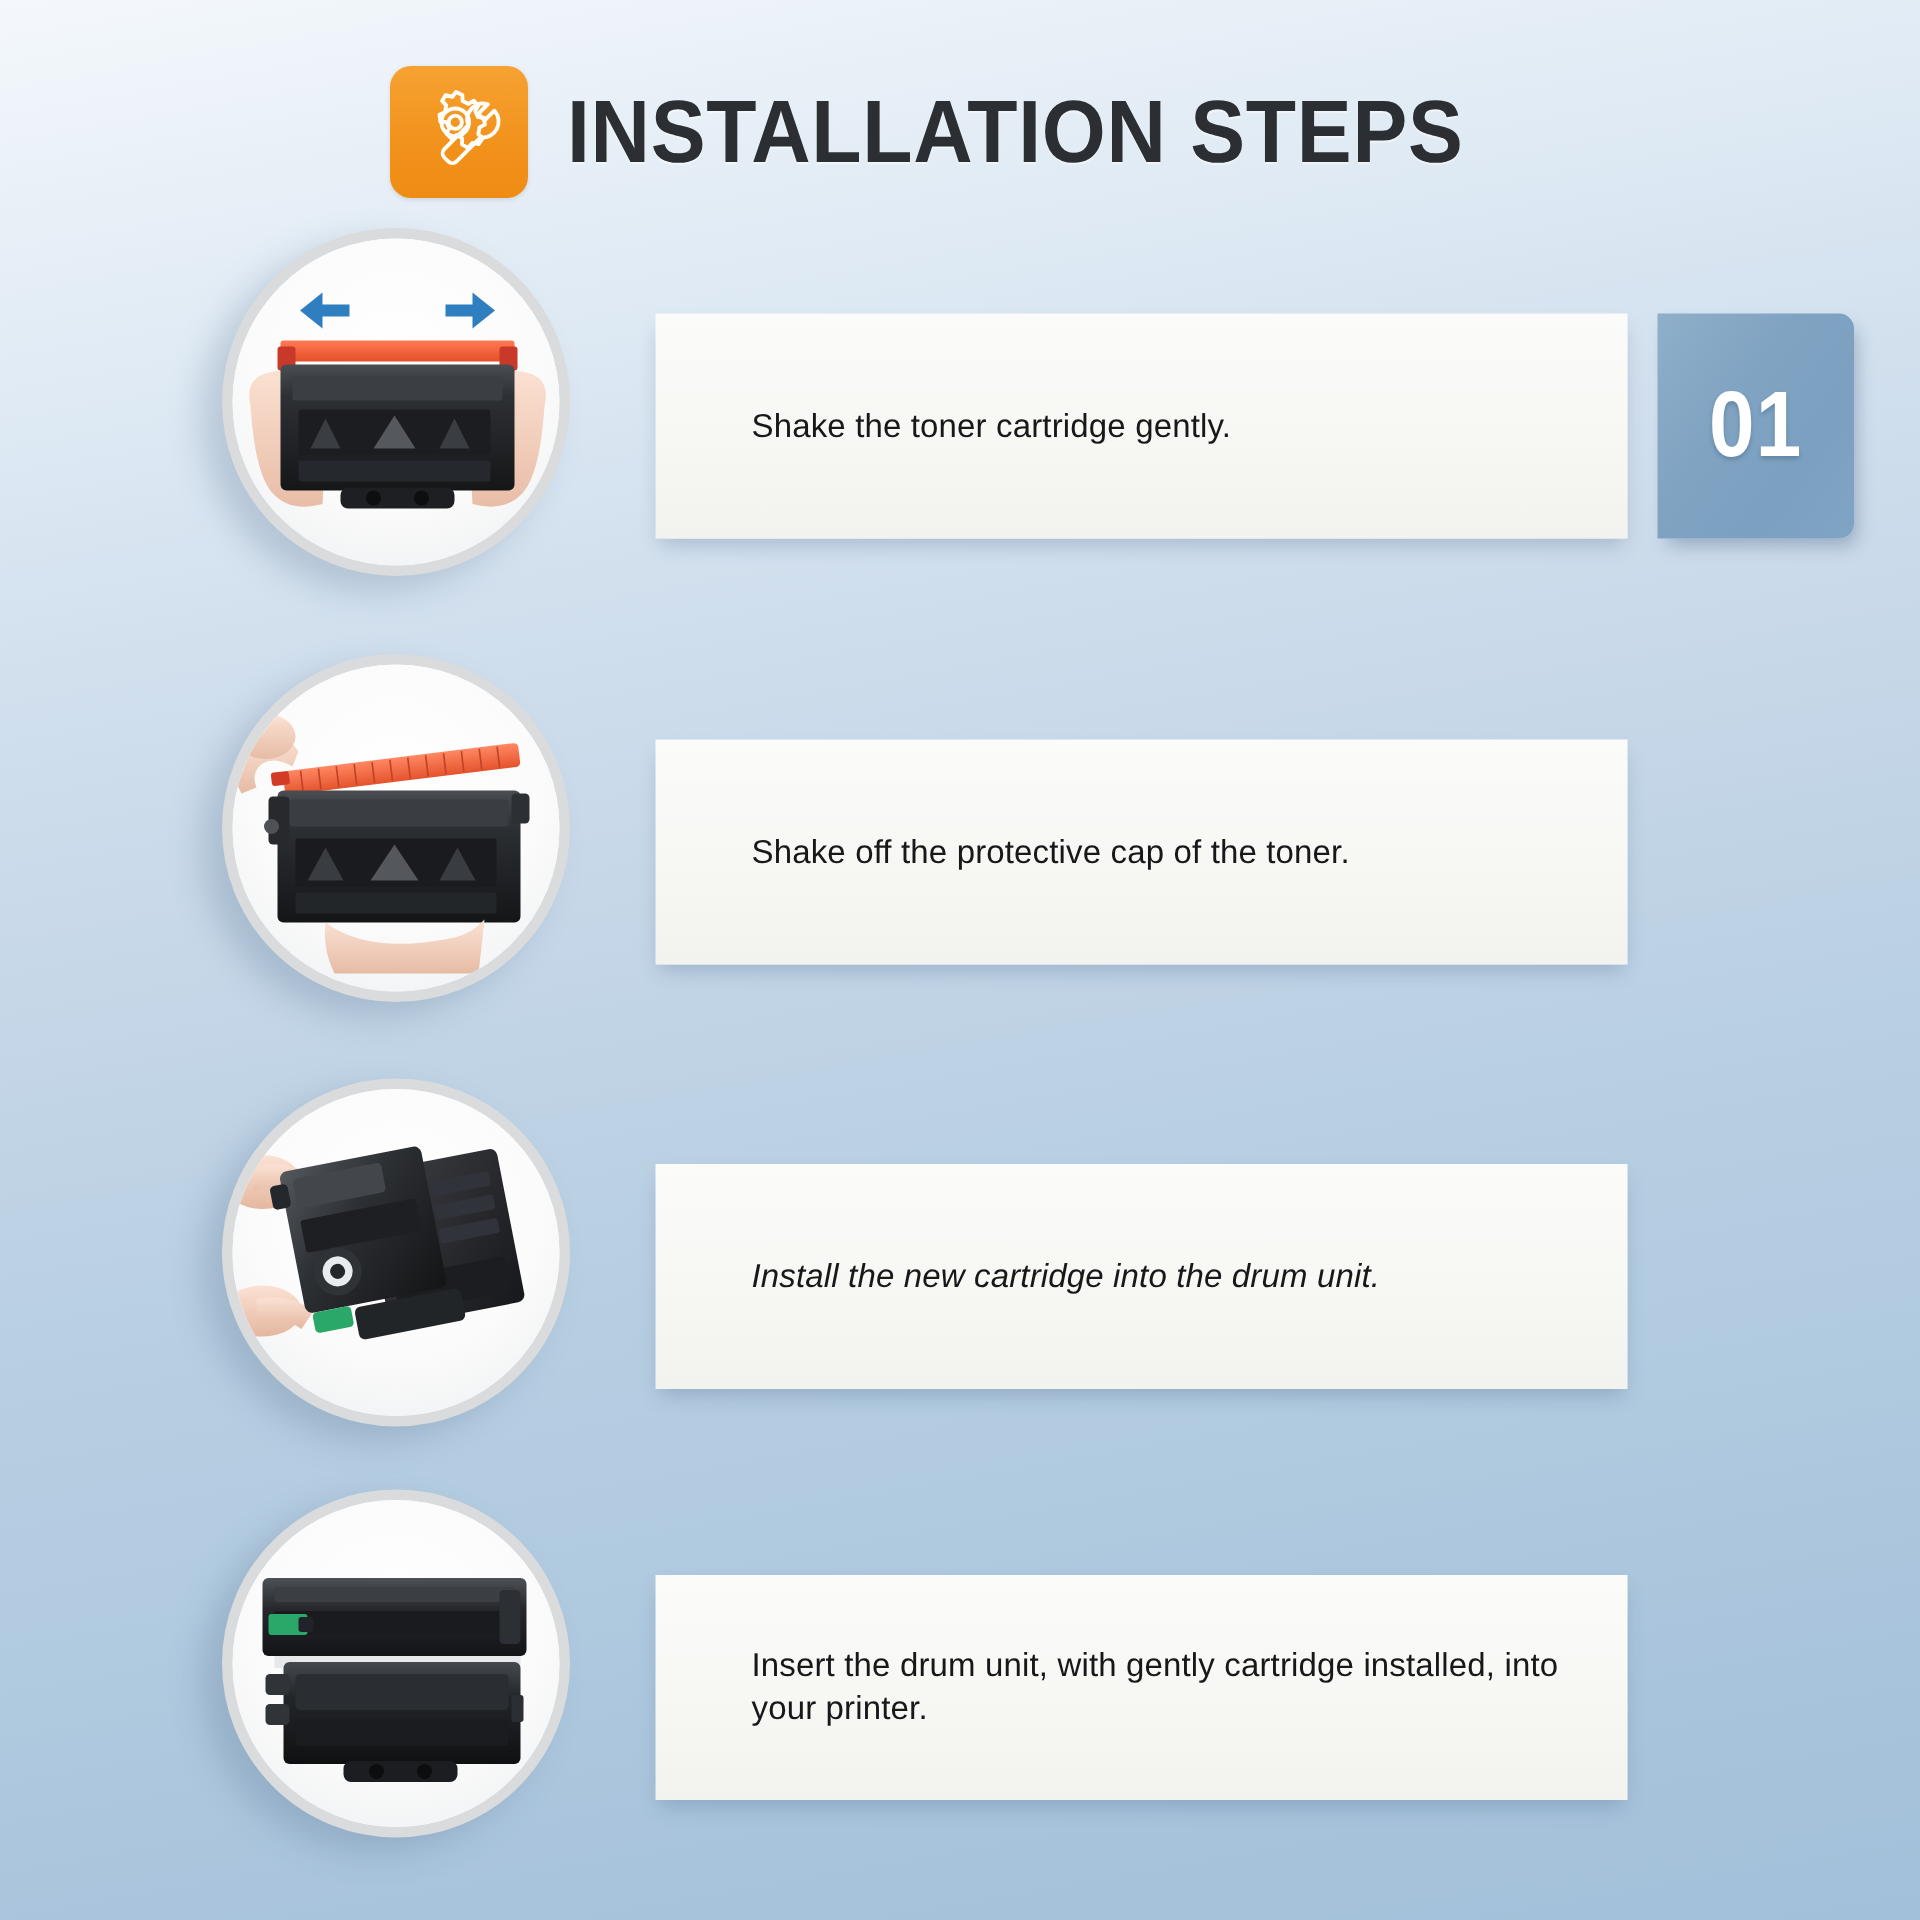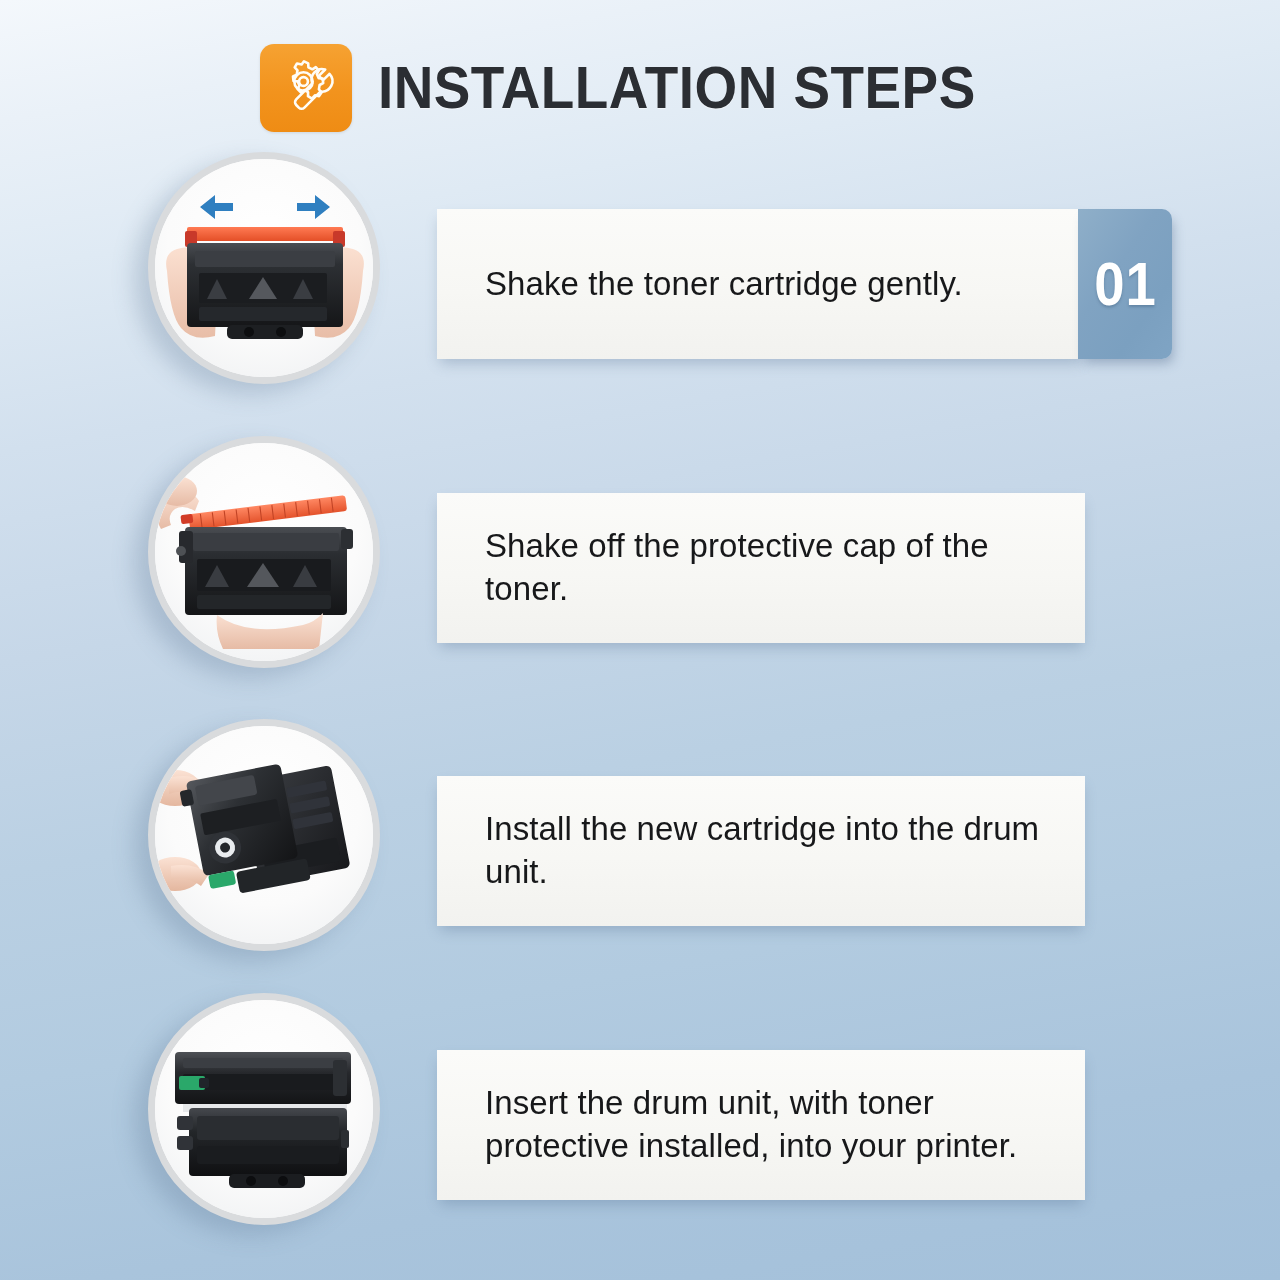--- a/index.html
+++ b/index.html
@@ -68,21 +68,21 @@
     height: 1280px;
   }
   .step-row {
     position: absolute;
     left: 0;
     width: 1280px;
     height: 284px;
   }
   .step-row.r1 { top: 140px; }
   .step-row.r2 { top: 424px; }
-  .step-row.r3 { top: 707px; }
+  .step-row.r3 { top: 707px; font-style: italic; }
   .step-row.r4 { top: 981px; }
 
   
   .thumb {
     position: absolute;
     left: 148px;
     top: 12px;
     width: 232px;
     height: 232px;
     border-radius: 50%;
@@ -106,35 +106,35 @@
     left: 437px;
     top: 69px;
     width: 648px;
     height: 150px;
     background: linear-gradient(180deg, #fbfbf9 0%, #f7f7f4 55%, #f2f2ef 100%);
     box-shadow: 0 7px 13px -3px rgba(80,105,140,0.33);
     display: flex;
     align-items: center;
   }
   .plate-text {
-    padding: 0 18px 0 48px;
-    font-size: 33px;
+    padding: 0 18px 0 64px;
+    font-size: 22px;
     line-height: 1.30;
     color: #17181a;
     font-family: "Liberation Sans Narrow", "Liberation Sans", sans-serif;
     letter-spacing: 0.1px;
     max-width: 600px;
   }
 
   
   .badge {
     position: absolute;
-    left: 1078px;
+    left: 1105px;
     top: 69px;
-    width: 94px;
+    width: 131px;
     height: 150px;
     background: linear-gradient(125deg, #8fafc9 0%, #80a3c2 40%, #7ba0c0 72%, #7fa4c4 100%);
     border-radius: 0 10px 10px 0;
     box-shadow: 4px 7px 12px -3px rgba(70,95,130,0.40);
     display: flex;
     align-items: center;
     justify-content: center;
   }
   .badge-num {
     font-size: 62px;
@@ -363,17 +363,17 @@
           <rect x="22" y="136" width="16" height="14" rx="3" fill="#303338"></rect>
           <rect x="186" y="130" width="8" height="18" rx="2" fill="#2b2e32"></rect>
 
           <rect x="74" y="174" width="76" height="14" rx="5" fill="#1b1d20"></rect>
           <circle cx="96" cy="181" r="5" fill="#0c0d0f"></circle>
           <circle cx="128" cy="181" r="5" fill="#0c0d0f"></circle>
         </svg>
       </div>
     </div>
     <div class="plate">
-      <div class="plate-text">Insert the drum unit, with toner protective installed, into your printer.</div>
+      <div class="plate-text">Insert the drum unit, with gently cartridge installed, into your printer.</div>
     </div>
   </div>
 
 </div>
 
 </body></html>

